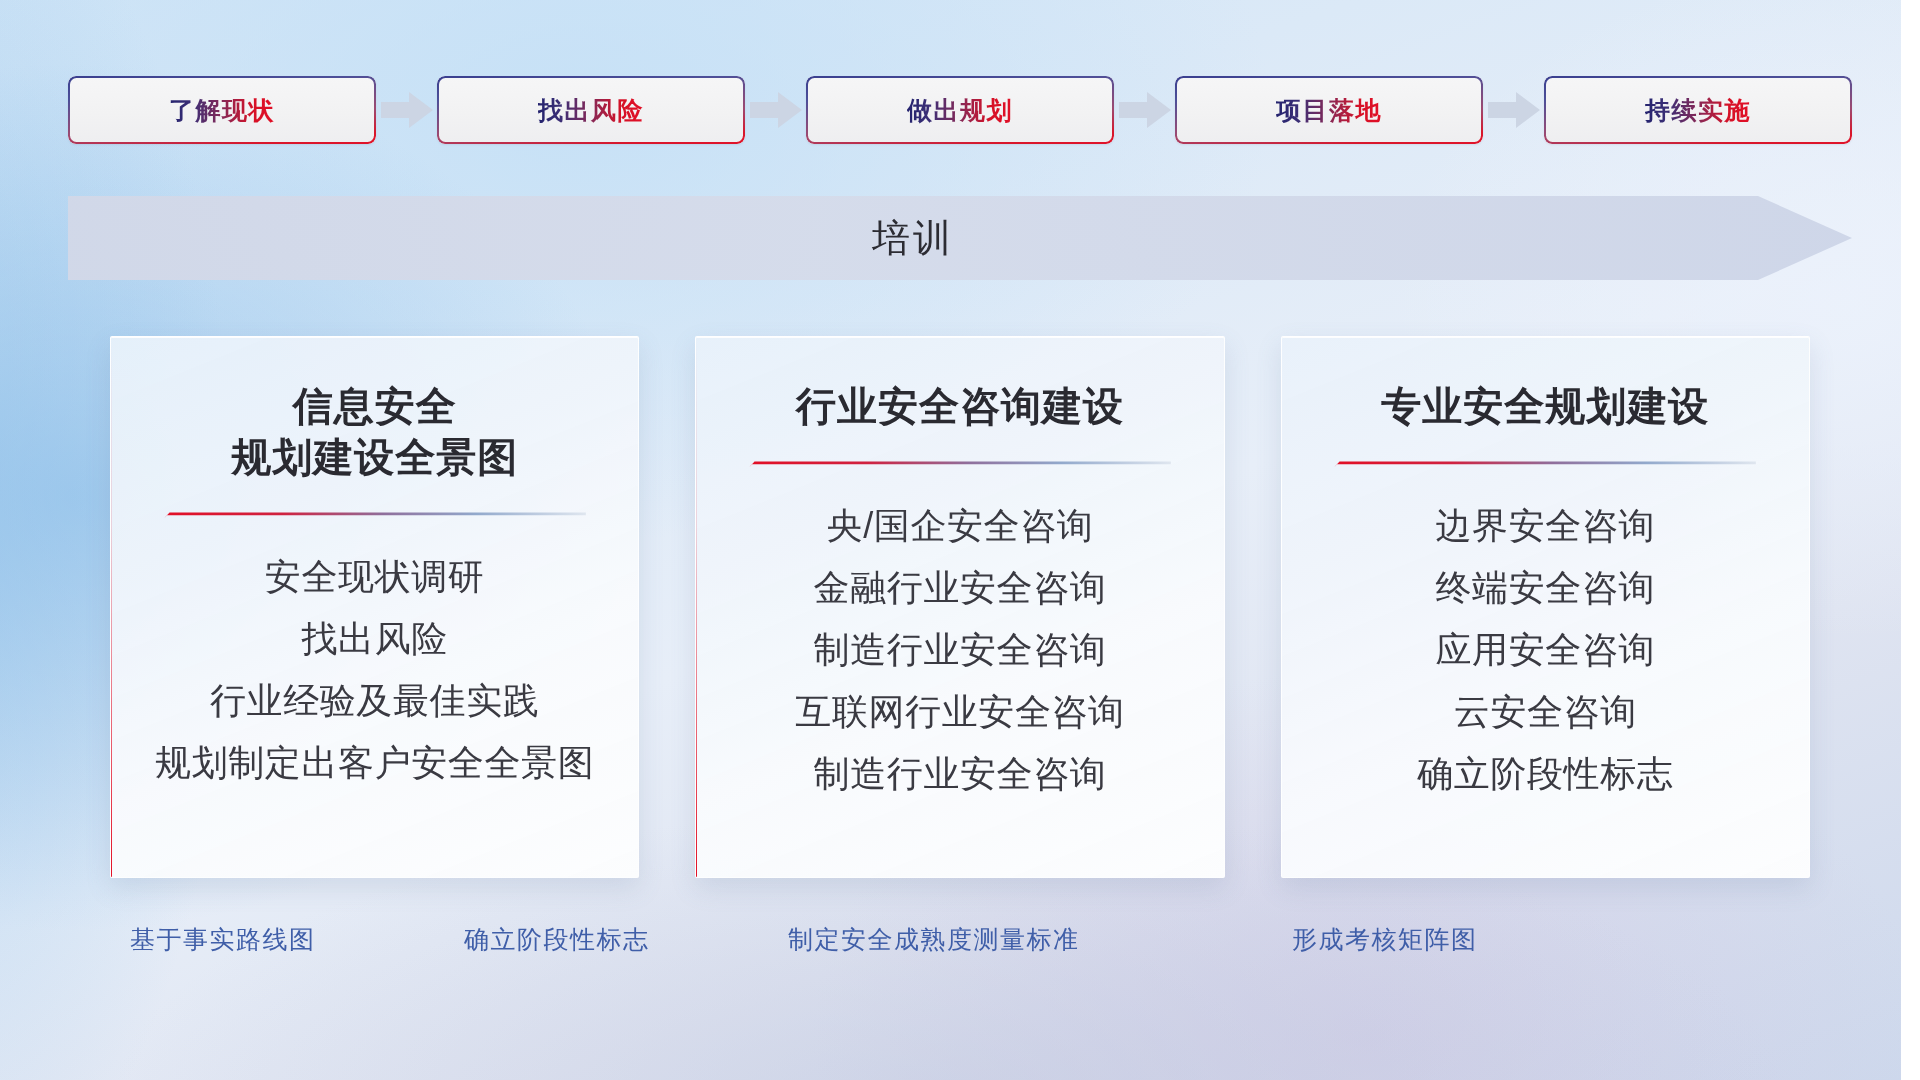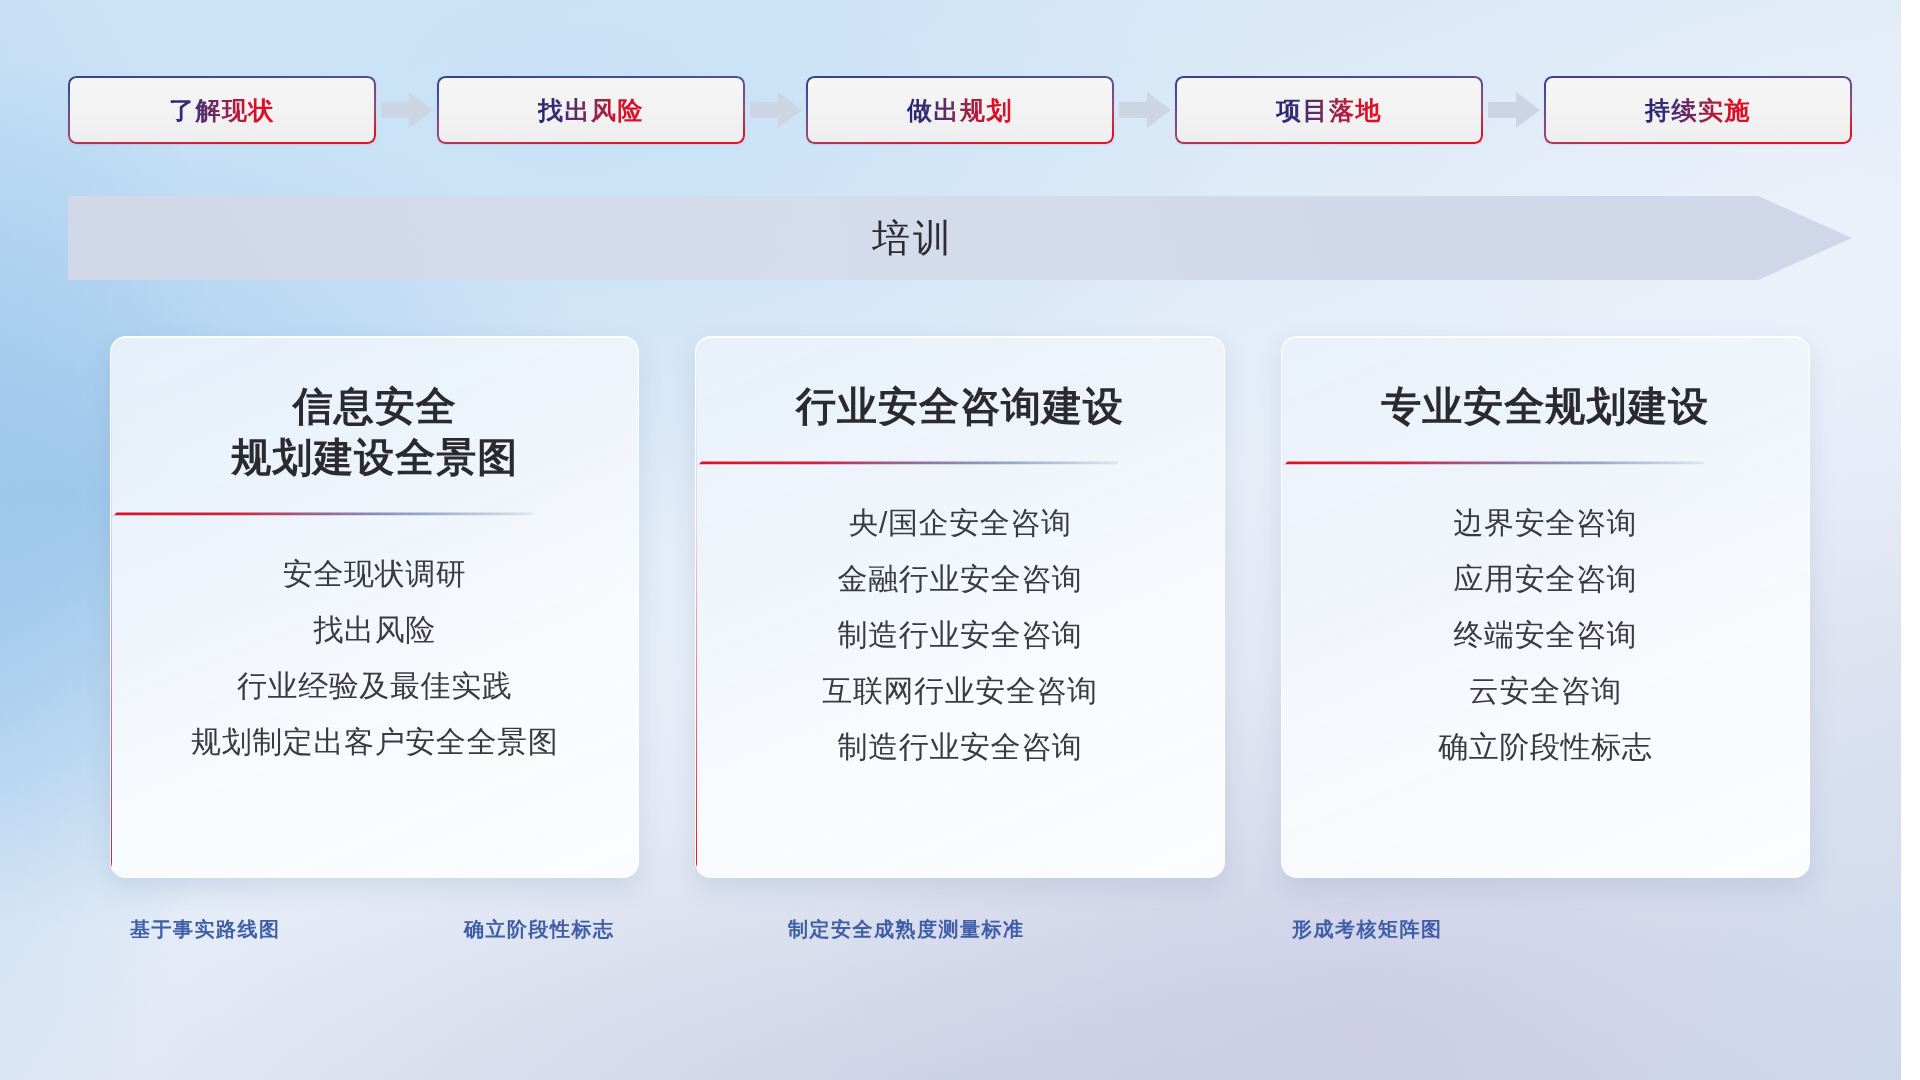--- a/index.html
+++ b/index.html
@@ -102,25 +102,25 @@
     position: absolute;
     top: 336px; left: 110px;
     width: 1700px; height: 542px;
     display:flex;
     gap: 56px;
     z-index: 4;
   }
   .card {
     position: relative;
     flex: 1 1 0;
-    border-radius: 16px;
+    border-radius: 2px;
     background: linear-gradient(158deg, rgba(232,241,250,0.94) 0%, rgba(240,245,251,0.95) 34%, rgba(248,250,253,0.97) 62%, rgba(252,253,254,0.99) 100%);
     border: 1.4px solid rgba(255,255,255,0.9);
     box-shadow: 0 10px 26px rgba(92,116,158,0.16), inset 0 1px 0 rgba(255,255,255,0.85);
-    display:flex; flex-direction:column; 
+    display:flex; flex-direction:column; align-items:center;
     overflow:hidden;
   }
   
   .card::after{
     content:"";
     position:absolute;
     left:-2px; bottom:-2px;
     width: 2.5px; height: 100%;
     background: linear-gradient(180deg, rgba(226,15,38,0) 0%, rgba(226,15,38,0.15) 35%, #e20f26 100%);
     border-radius:2px;
@@ -151,40 +151,40 @@
   }
   .card-divider svg{display:block;}
   .card-list {
     margin-top: 26px;
     list-style: none;
     padding: 0;
     width: 100%;
     text-align:center;
   }
   .card-list li {
-    font-size: 30px;
+    font-size: 36px;
     line-height: 1.0;
     padding: 13px 0;
     color: #3a3a42;
     letter-spacing: 0.6px;
     white-space: nowrap;
   }
 
   
   .footnotes {
     position:absolute;
     top: 916px; left: 0;
     width: 1920px; height: 50px;
     z-index: 4;
   }
   .footnote {
     position:absolute;
-    top: 0;
-    font-size: 20px;
-    font-weight: 700;
+    top: 7px;
+    font-size: 25px;
+    font-weight: 400;
     letter-spacing: 1.5px;
     color: #3f5ea8;
     white-space: nowrap;
   }
 </style>
 </head>
 <body>
 
 <div id="slide">
 
@@ -310,22 +310,22 @@
               <stop offset="0.52" stop-color="#8f6f9c"></stop>
               <stop offset="0.74" stop-color="#92a9cc"></stop>
               <stop offset="1" stop-color="#dfe6ef"></stop>
             </linearGradient>
           </defs>
           <path d="M0 7.4 L6 1.6 H460 L460 4.2 H3 Z" fill="url(#divGrad3)"></path>
         </svg>
       </div>
       <ul class="card-list">
         <li>边界安全咨询</li>
+        <li>终端安全咨询</li>
         <li>应用安全咨询</li>
-        <li>终端安全咨询</li>
         <li>云安全咨询</li>
         <li>确立阶段性标志</li>
       </ul>
       <div class="card-underline-red"></div>
     </div>
   </div>
 
   <div class="footnotes">
     <div class="footnote" id="fn0" style="left: 130px;">基于事实路线图</div>
     <div class="footnote" id="fn1" style="left: 464px;">确立阶段性标志</div>

